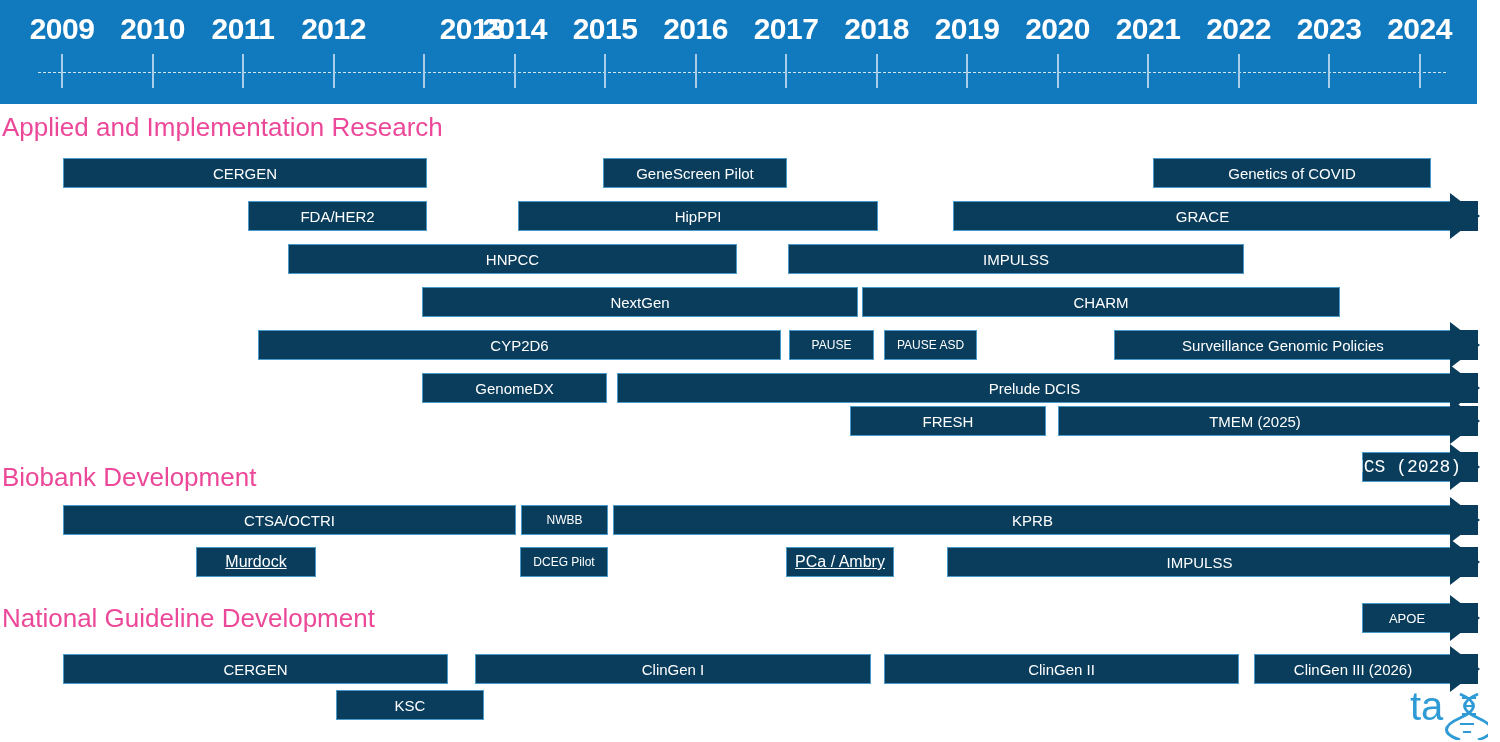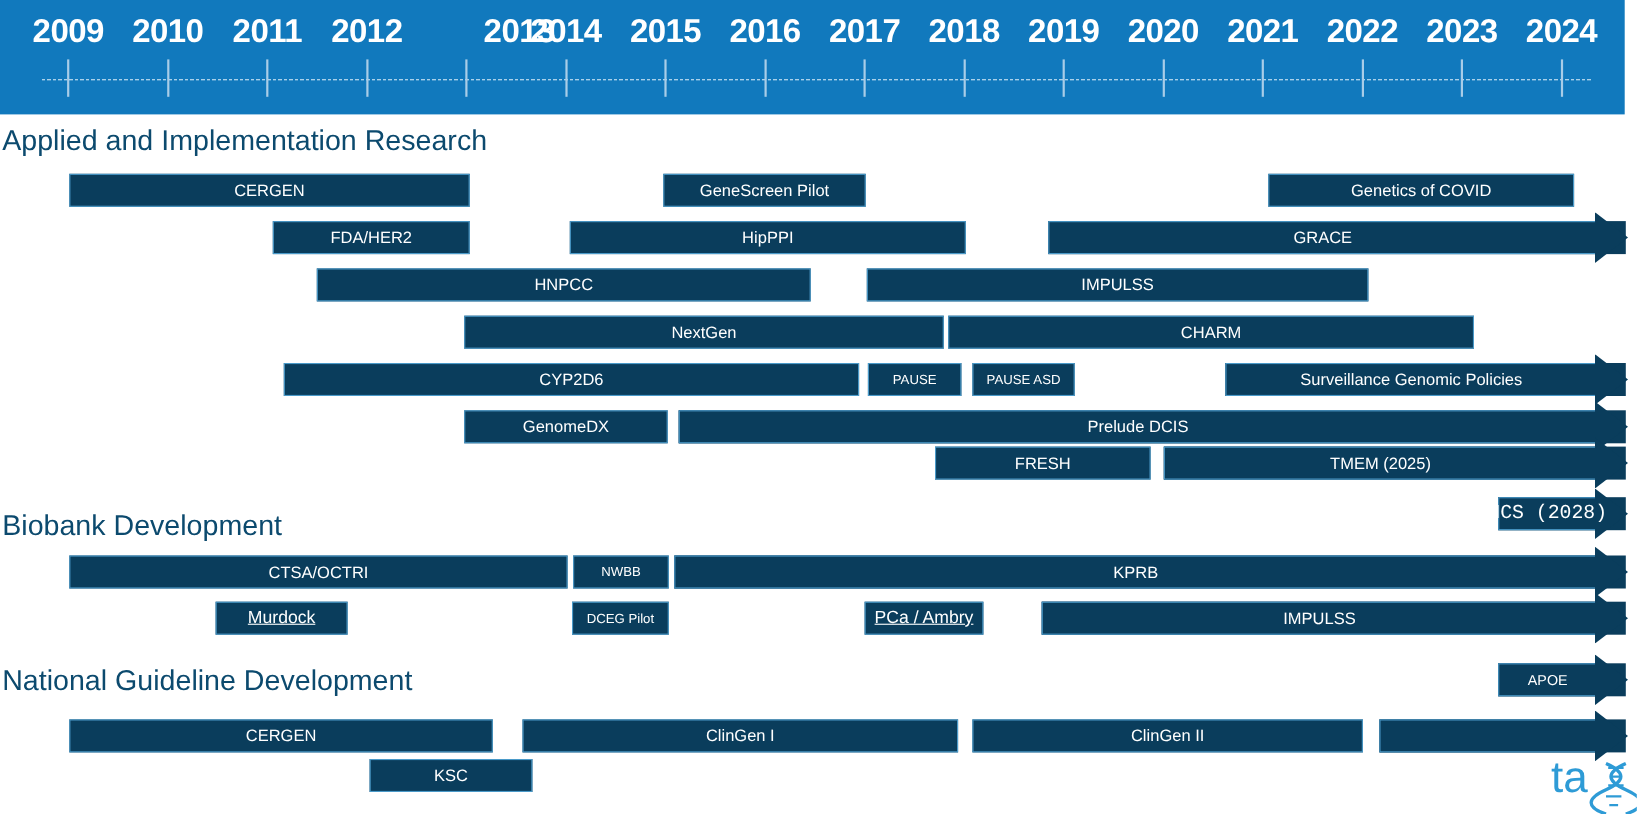--- a/index.html
+++ b/index.html
@@ -27,21 +27,21 @@
     position:absolute;left:38px;top:72px;width:1410px;height:1px;
     background:repeating-linear-gradient(to right,#cfe6f5 0 3px,transparent 3px 5px);
   }
   .tick{
     position:absolute;top:54px;width:2px;height:34px;
     background:#a9cde8;
   }
   
   .section-title{
     position:absolute;left:2px;
-    font-size:26px;color:#0c4a6e;white-space:nowrap;
+    font-size:26px;color:#ec4899;white-space:nowrap;
   }
   
   .bar{
     position:absolute;height:30px;
     background:#0a3d5c;
     border:1px solid #4a9ac9;
     box-sizing:border-box;
     color:#ffffff;
     display:flex;align-items:center;justify-content:center;
     font-size:15px;
@@ -185,20 +185,21 @@
       <div class="arrow-body" style="width: 90px;"></div>
       <div class="arrow-head" style="left: 88px;"></div>
       <div class="arrow-label" style="left: 0px; width: 90px; font-size: 13px;">APOE</div>
     </div>
     <div class="bar" style="left: 63px; top: 654px; width: 385px;">CERGEN</div>
     <div class="bar" style="left: 475px; top: 654px; width: 396px;">ClinGen I</div>
     <div class="bar" style="left: 884px; top: 654px; width: 355px;">ClinGen II</div>
     <div class="arrow" style="left: 1254px; top: 654px; width: 224px;">
       <div class="arrow-body" style="width: 198px;"></div>
       <div class="arrow-head" style="left: 196px;"></div>
+      <div class="arrow-label" style="left: 0px; width: 198px;">ClinGen III (2026)</div>
     </div>
     <div class="bar" style="left: 336px; top: 690px; width: 148px;">KSC</div>
   </div>
 
 <svg id="logo" viewBox="0 0 78 60">
   <text x="0" y="40" font-family="Liberation Sans, sans-serif" font-size="40" fill="#2e9bd6">ta</text>
   <g stroke="#2e9bd6" stroke-width="3" fill="none">
     <path d="M50 14 C68 22, 68 30, 50 38 C32 46, 32 54, 50 60"></path>
     <path d="M68 14 C50 22, 50 30, 68 38 C86 46, 86 54, 68 60"></path>
   </g>

